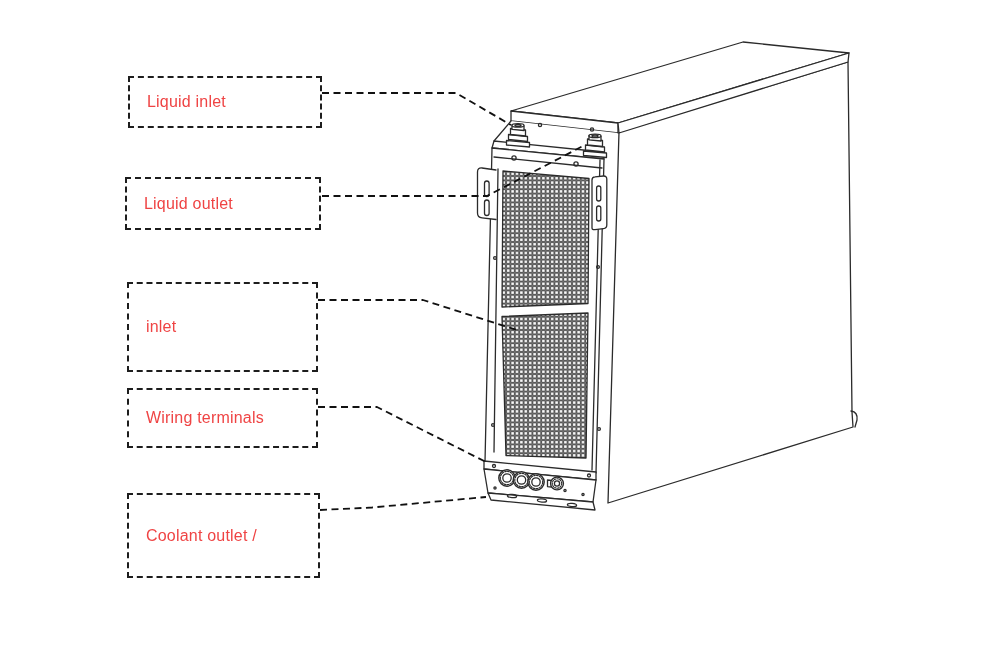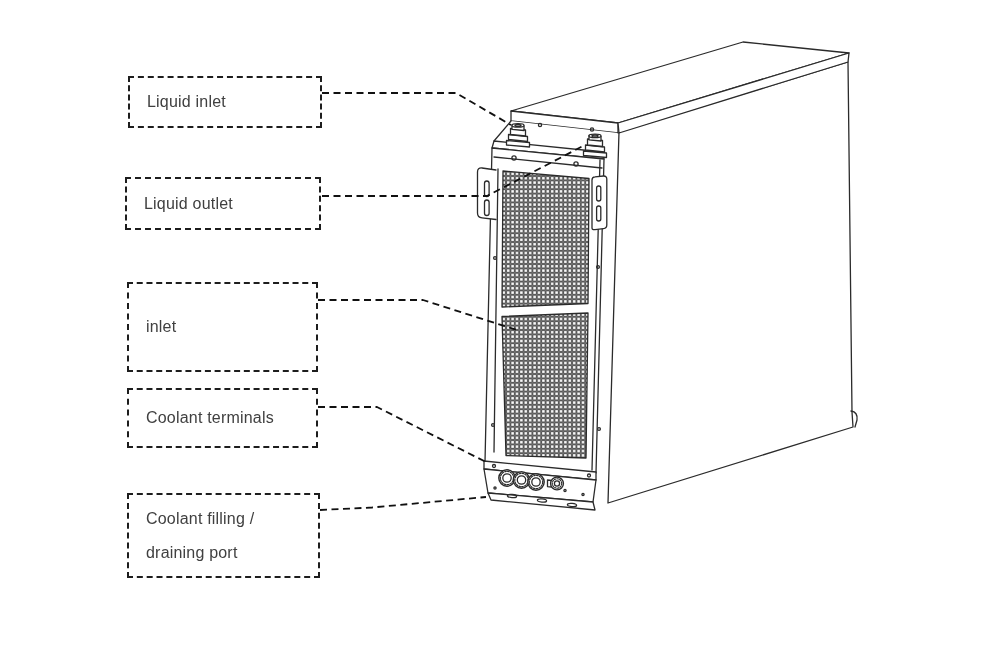--- a/index.html
+++ b/index.html
@@ -5,21 +5,21 @@
   html,body{margin:0;padding:0;background:#ffffff;}
   .stage{
     position:relative;width:1000px;height:667px;background:#ffffff;
     font-family:"Liberation Sans",sans-serif;overflow:hidden;
   }
   .diagram-svg{position:absolute;left:0;top:0;width:1000px;height:667px;}
   .label{
     position:absolute;box-sizing:border-box;
     display:flex;flex-direction:column;justify-content:center;
     border:2px dashed #1d1d1d;background:transparent;
-    padding-left:17px;color:#404040;font-size:16px;line-height:34px;
+    padding-left:17px;color:#ef4444;font-size:16px;line-height:34px;
     letter-spacing:.2px;
   }
   .label span{display:block;white-space:nowrap;}
   .label span:empty{display:none;}
 </style>
 </head>
 <body>
 
 <div class="stage">
 
@@ -143,22 +143,21 @@
   <div class="label" style="left:125px;top:177px;width:196px;height:53px">
     <span>Liquid outlet</span>
 
   </div>
 
   <div class="label" style="left:127px;top:282px;width:191px;height:90px">
     <span>inlet</span>
   </div>
 
   <div class="label" style="left:127px;top:388px;width:191px;height:60px">
-    <span>Coolant terminals</span>
+    <span>Wiring terminals</span>
 
   </div>
 
   <div class="label" style="left:127px;top:493px;width:193px;height:85px">
-    <span>Coolant filling /</span>
-    <span>draining port</span>
+    <span>Coolant outlet /</span>
   </div>
 
 </div>
 
 </body></html>

